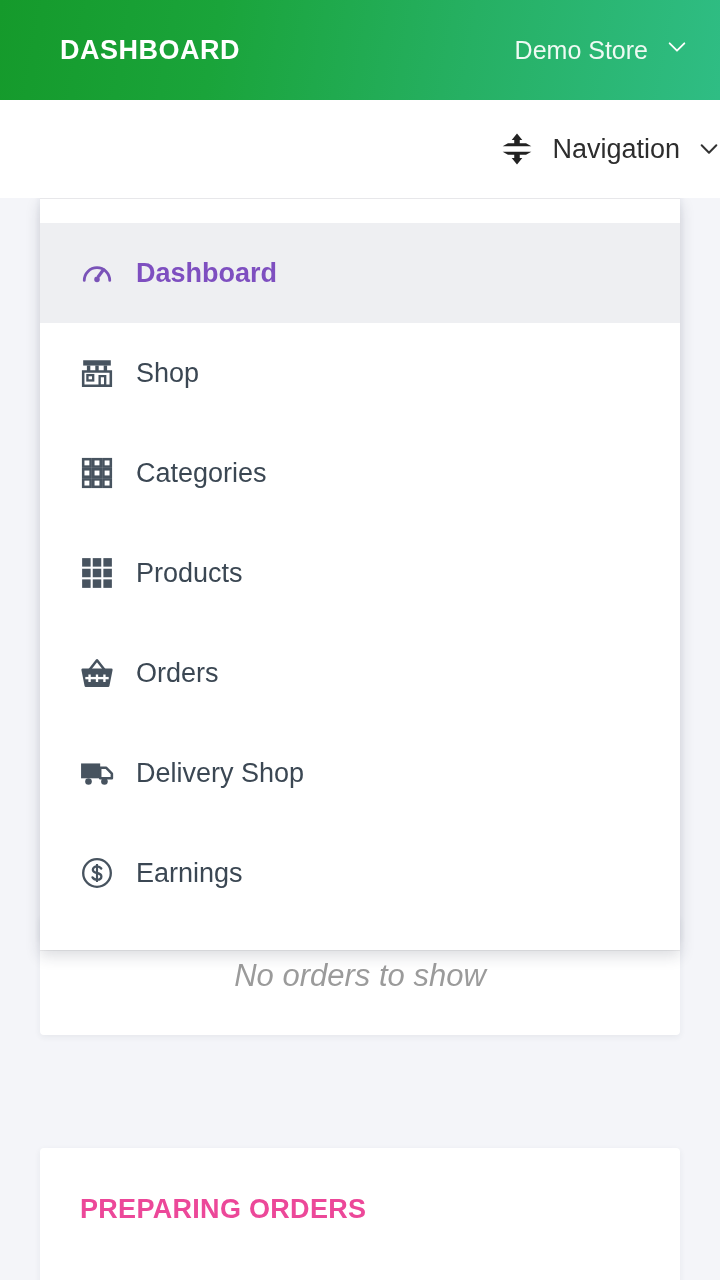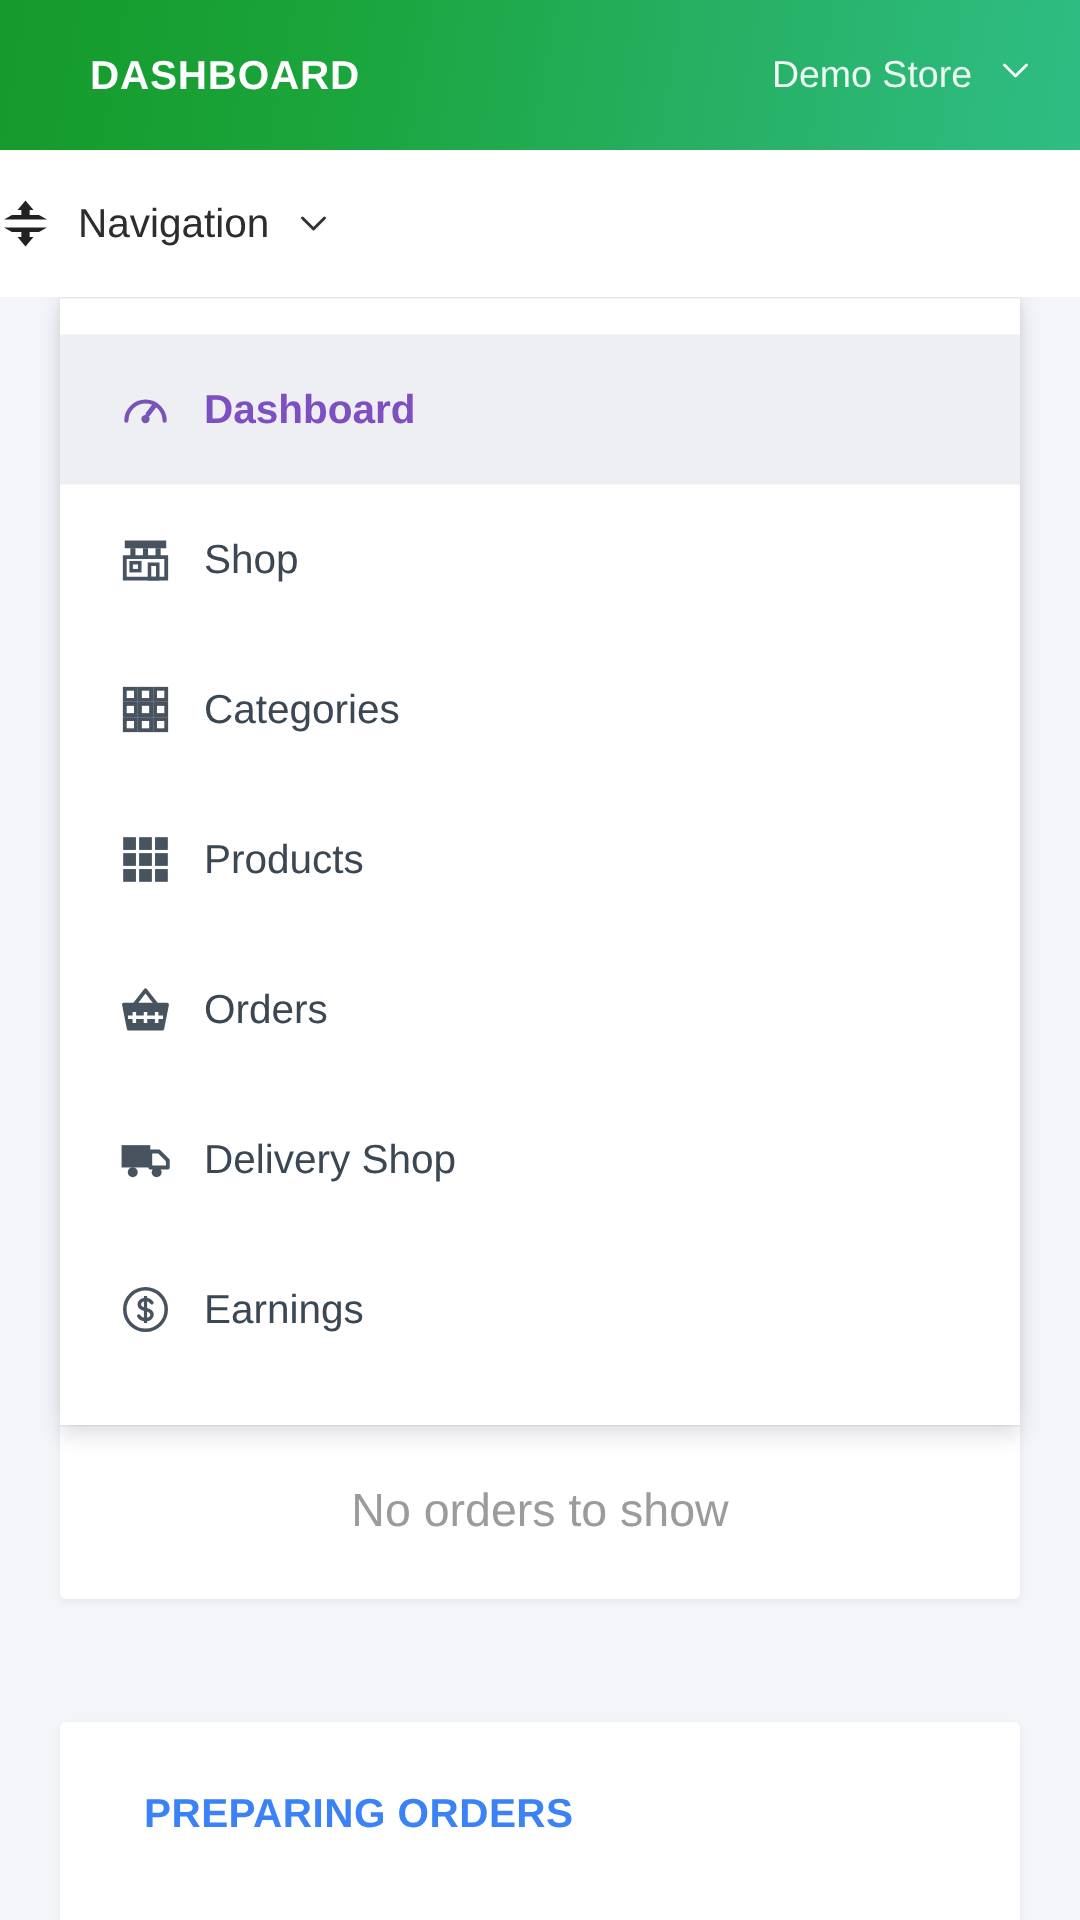--- a/index.html
+++ b/index.html
@@ -59,21 +59,21 @@
 
   
   .nav-bar {
     position: absolute;
     top: 100px; left: 0;
     width: 720px;
     height: 98px;
     background: #ffffff;
     display: flex;
     align-items: center;
-    justify-content: flex-start;
+    justify-content: flex-end;
     z-index: 25;
   }
 
   .nav-toggle {
     display: flex;
     align-items: center;
     gap: 18px;
   }
 
   .nav-expand-icon {
@@ -151,45 +151,45 @@
   .card {
     position: absolute;
     left: 40px;
     width: 640px;
     background: #ffffff;
     border-radius: 4px;
     box-shadow: 0 2px 6px rgba(40, 50, 70, 0.07);
   }
 
   .card-empty {
-    top: 947px;
+    top: 916px;
     height: 119px;
     display: flex;
     align-items: center;
     justify-content: center;
+    font-style: italic;
   }
 
   .empty-text {
     font-size: 31px;
     color: #9b9b9b;
     font-weight: 400;
   }
 
   .card-preparing {
     top: 1148px;
     height: 180px;
     padding: 46px 40px 0 40px;
   }
 
   .card-heading {
     font-size: 27px;
     font-weight: bold;
-    color: #3b82f6;
+    color: #ec4899;
     letter-spacing: 0.3px;
-    margin-left: 16px;
   }
 
   
   .card-hidden-top {
     position: absolute;
     left: 40px;
     top: 180px;
     width: 640px;
     height: 760px;
     background: #ffffff;

